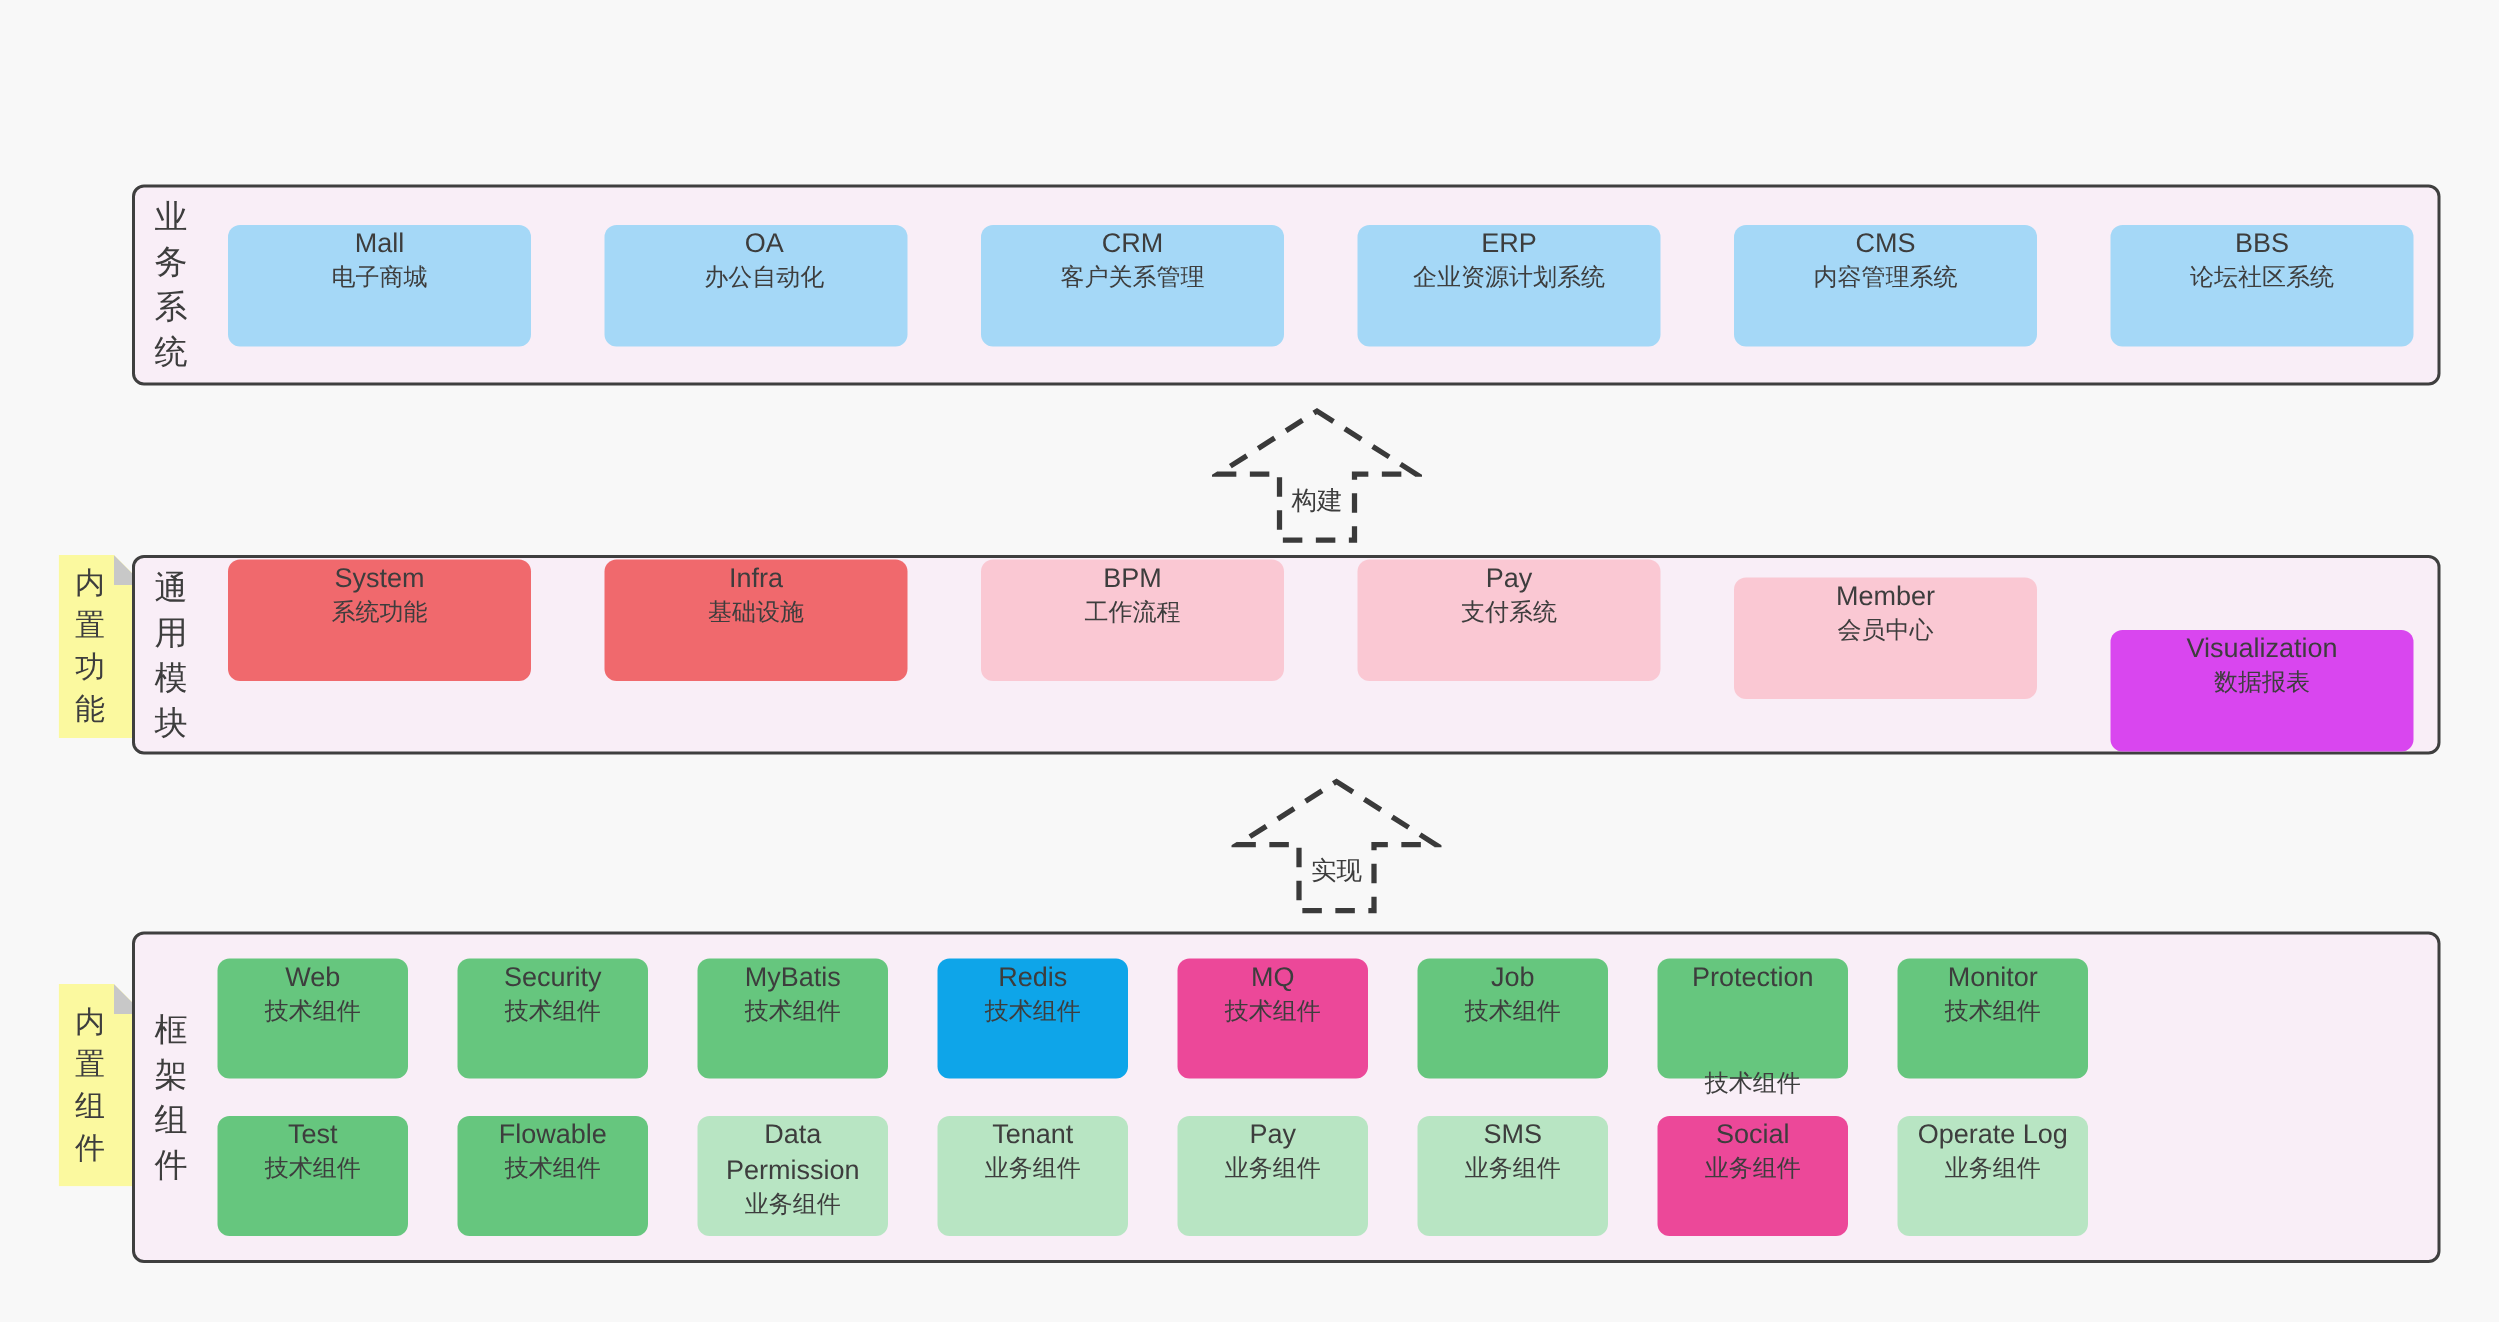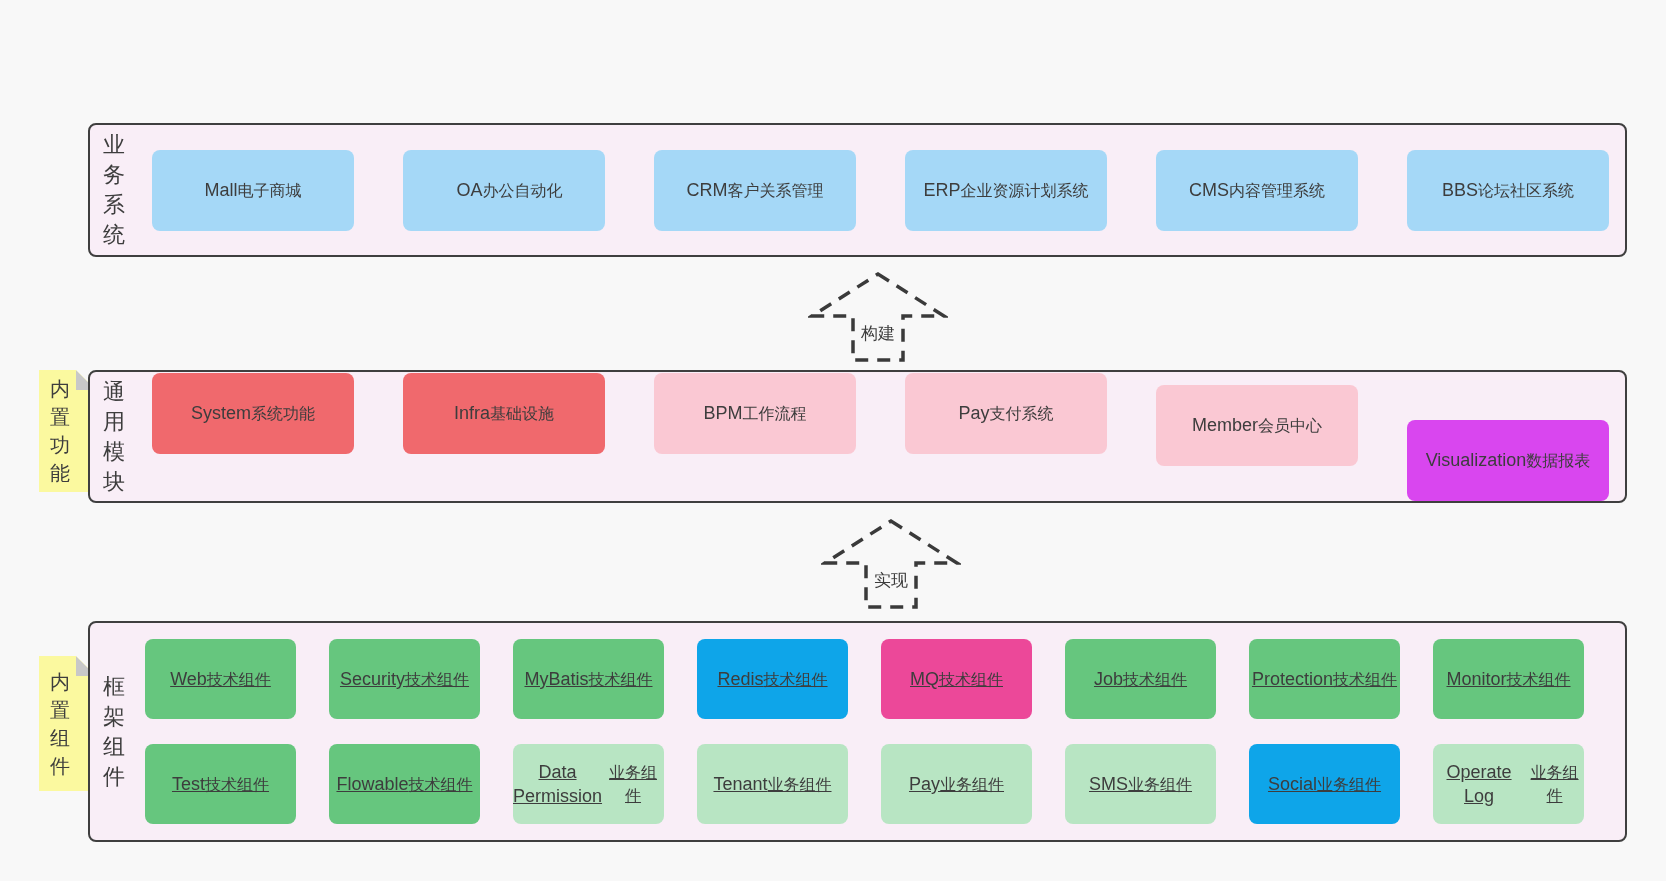--- a/index.html
+++ b/index.html
@@ -23,24 +23,24 @@
     font-size:22px;color:var(--text);width:26px;}
   .vlabel div{line-height:30px;text-align:center;}
 
   
   .rows{position:absolute;top:0;bottom:0;display:flex;flex-direction:column;justify-content:center;gap:25px;}
   .rows-wide{left:62px;}
   .rows-narrow{left:55px;}
   .row{display:flex;}
   .rows-wide .row{gap:49px;}
   .rows-narrow .row{gap:33px;}
-  .box{border-radius:8px;display:flex;flex-direction:row;align-items:center;
-    justify-content:center;text-align:center;}
+  .box{border-radius:8px;display:flex;flex-direction:column;align-items:center;
+    justify-content:flex-start;text-align:center;}
   .rows-wide .box{width:202px;height:81px;}
-  .rows-narrow .box{width:151px;height:80px;text-decoration:underline;}
+  .rows-narrow .box{width:127px;height:80px;}
   .box .en{font-size:18px;line-height:24px;white-space:pre-line;}
   .box .zh{font-size:16px;line-height:23px;}
 
   
   .note{position:absolute;left:39px;width:57px;background:var(--note-yellow);z-index:1;
     clip-path:polygon(0 0,calc(100% - 20px) 0,100% 20px,100% 100%,0 100%);}
   .note-1{top:370px;height:122px;}
   .note-2{top:656px;height:135px;}
   .note .fold{position:absolute;top:0;right:0;width:20px;height:20px;background:var(--note-fold);
     clip-path:polygon(0 0,100% 100%,0 100%);}
@@ -194,21 +194,21 @@
             <div class="zh">技术组件</div>
           </div>
           <div class="box" style="background: #ec4899;">
             <div class="en">MQ</div>
             <div class="zh">技术组件</div>
           </div>
           <div class="box" style="background: rgb(102, 198, 126);">
             <div class="en">Job</div>
             <div class="zh">技术组件</div>
           </div>
-          <div class="box" style="background: rgb(102, 198, 126);">
+          <div class="box" style="background: rgb(102, 198, 126); gap: 48px;">
             <div class="en">Protection</div>
             <div class="zh">技术组件</div>
           </div>
           <div class="box" style="background: rgb(102, 198, 126);">
             <div class="en">Monitor</div>
             <div class="zh">技术组件</div>
           </div>
         </div>
         <div class="row">
           <div class="box" style="background: rgb(102, 198, 126);">
@@ -229,21 +229,21 @@
             <div class="zh">业务组件</div>
           </div>
           <div class="box" style="background: rgb(184, 229, 195);">
             <div class="en">Pay</div>
             <div class="zh">业务组件</div>
           </div>
           <div class="box" style="background: rgb(184, 229, 195);">
             <div class="en">SMS</div>
             <div class="zh">业务组件</div>
           </div>
-          <div class="box" style="background: #0ea5e9;">
+          <div class="box" style="background: #ec4899;">
             <div class="en">Social</div>
             <div class="zh">业务组件</div>
           </div>
           <div class="box" style="background: rgb(184, 229, 195);">
             <div class="en">Operate Log</div>
             <div class="zh">业务组件</div>
           </div>
         </div>
       </div>
   </section>

